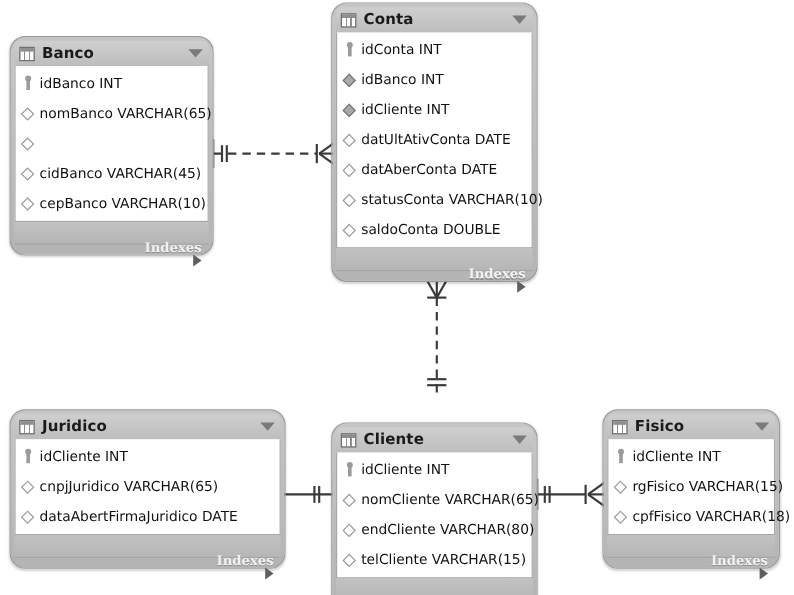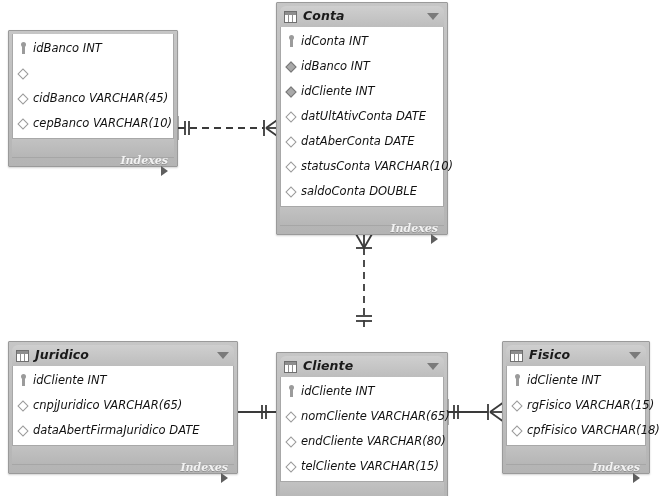--- a/index.html
+++ b/index.html
@@ -15,28 +15,27 @@
     position: relative;
     width: 662px;
     height: 496px;
     background: #ffffff;
     overflow: hidden;
   }
 
   
   .table-box {
     position: absolute;
-    border-radius: 1px;
+    border-radius: 13px;
     background: #bfbfbf;
     background: linear-gradient(#c6c6c6, #b4b4b4);
     border: 1px solid #9a9a9a;
     box-sizing: border-box;
     padding: 3px 3px 8px 3px;
     box-shadow: 0 1px 2px rgba(0,0,0,0.18);
-    font-style: italic;
   }
   .tbl-header {
     height: 21px;
     display: flex;
     align-items: center;
     padding: 0 5px 0 4px;
     box-sizing: border-box;
     border-radius: 6px 6px 0 0;
     background: linear-gradient(#cfcfcf, #bdbdbd);
   }
@@ -253,24 +252,33 @@
       <line x1="58" y1="6" x2="44" y2="16" stroke="#3a3a3a" stroke-width="1.8"></line>
       <line x1="58" y1="26" x2="44" y2="16" stroke="#3a3a3a" stroke-width="1.8"></line>
       <line x1="58" y1="16" x2="44" y2="16" stroke="#3a3a3a" stroke-width="1.8"></line>
 
       <line x1="60" y1="3" x2="60" y2="29" stroke="#9a9a9a" stroke-width="1.6"></line>
     </svg>
   </div>
 
   <div id="tables-layer">
       <div class="table-box" style="left: 8px; top: 30px; width: 170px;">
+        <div class="tbl-header">
+          <span class="hdr-icon"></span>
+          <span class="tbl-title">Banco</span>
+          <span class="caret-down"></span>
+        </div>
         <div class="tbl-body">
           <div class="col-row">
             <span class="ico ico-pk"></span>
             <span class="col-name">idBanco INT</span>
+          </div>
+          <div class="col-row">
+            <span class="ico ico-col"></span>
+            <span class="col-name">nomBanco VARCHAR(65)</span>
           </div>
           <div class="col-row">
             <span class="ico ico-col"></span>
           </div>
           <div class="col-row">
             <span class="ico ico-col"></span>
             <span class="col-name">cidBanco VARCHAR(45)</span>
           </div>
           <div class="col-row">
             <span class="ico ico-col"></span>

